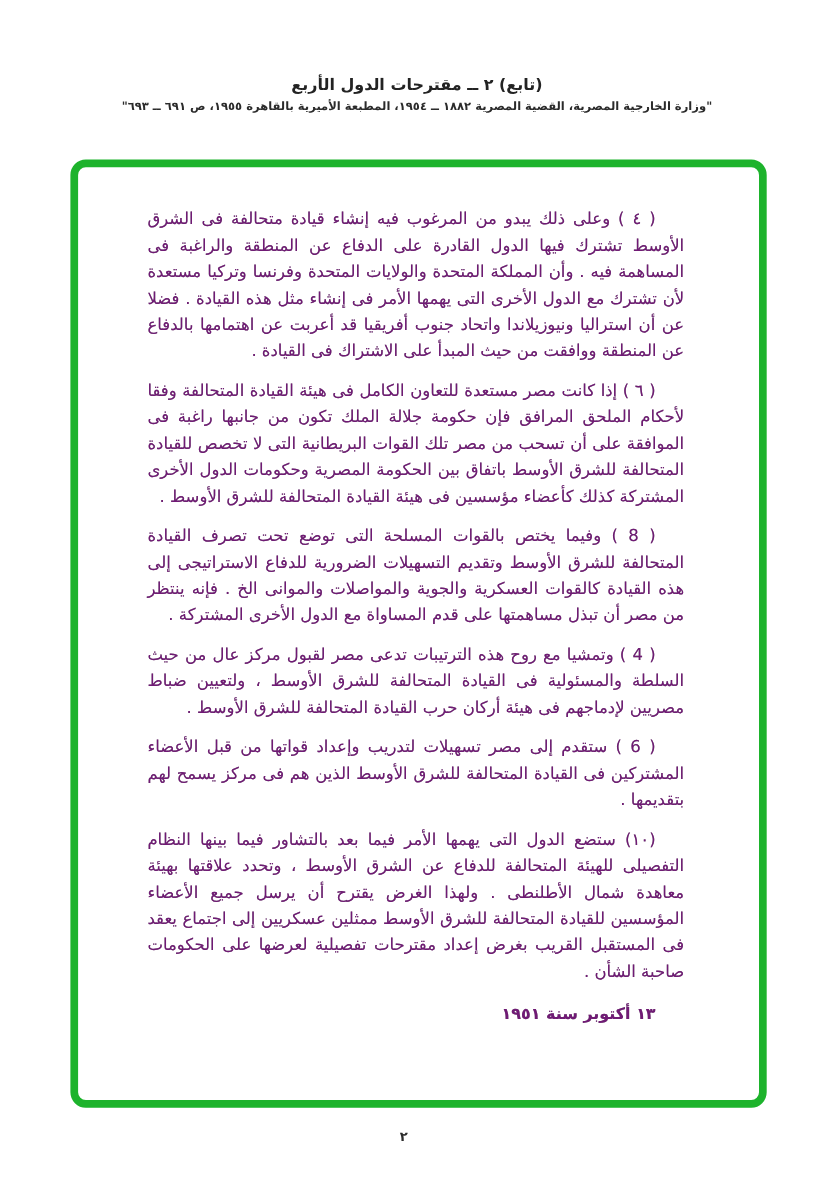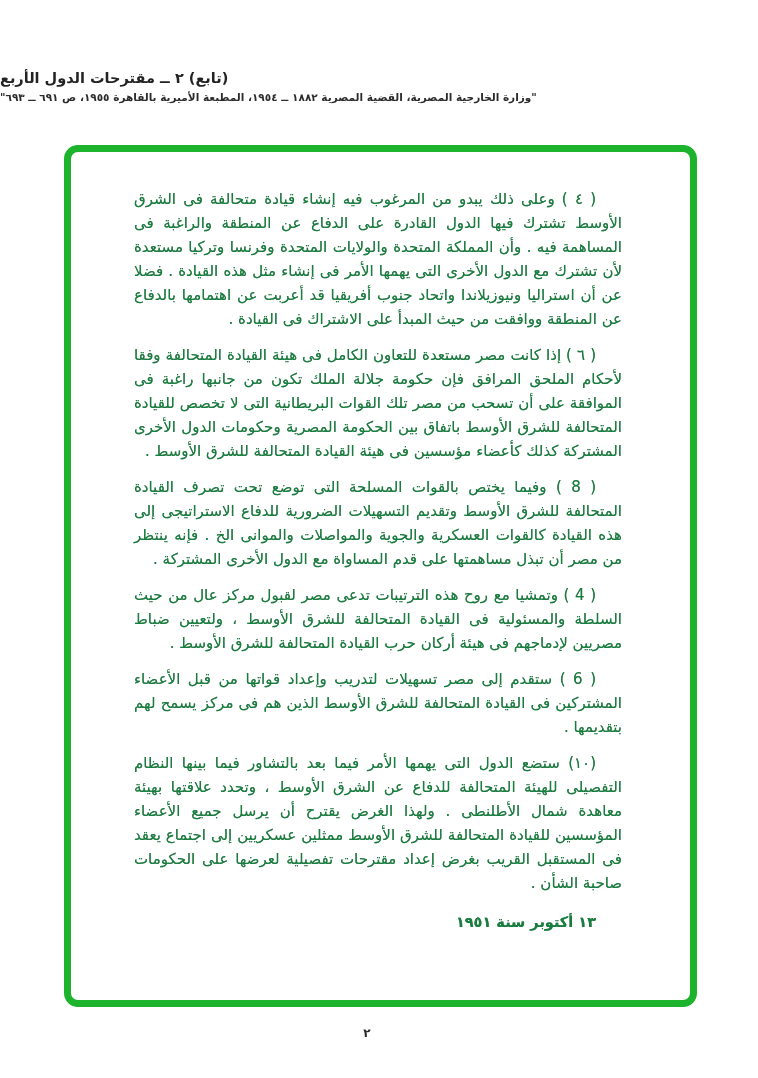--- a/index.html
+++ b/index.html
@@ -13,21 +13,21 @@
     width: 758px;
     height: 1078px;
     background: #ffffff;
     overflow: hidden;
   }
   .doc-header {
     position: absolute;
     top: 70px;
     left: 0;
     width: 758px;
-    text-align: left;
+    text-align: center;
     direction: rtl;
     color: #232323;
   }
   .doc-title {
     font-size: 14.5px;
     font-weight: bold;
     letter-spacing: 0.2px;
     margin-bottom: 5px;
   }
   .doc-citation {
@@ -88,21 +88,21 @@
 
 <div class="page">
 
   <div class="doc-header">
     <div class="doc-title">(تابع) ٢ ــ مقترحات الدول الأربع</div>
     <div class="doc-citation">"وزارة الخارجية المصرية، القضية المصرية ١٨٨٢ ــ ١٩٥٤، المطبعة الأميرية بالقاهرة ١٩٥٥، ص ٦٩١ ــ ٦٩٣"</div>
   </div>
 
   <div class="green-frame" style="border-color: rgb(29, 179, 44);"></div>
 
-  <div class="text-block" style="color: #15803d;">
+  <div class="text-block" style="color: #701a75;">
     <p>( ٤ ) وعلى ذلك يبدو من المرغوب فيه إنشاء قيادة متحالفة فى الشرق الأوسط تشترك فيها الدول القادرة على الدفاع عن المنطقة والراغبة فى المساهمة فيه . وأن المملكة المتحدة والولايات المتحدة وفرنسا وتركيا مستعدة لأن تشترك مع الدول الأخرى التى يهمها الأمر فى إنشاء مثل هذه القيادة . فضلا عن أن استراليا ونيوزيلاندا واتحاد جنوب أفريقيا قد أعربت عن اهتمامها بالدفاع عن المنطقة ووافقت من حيث المبدأ على الاشتراك فى القيادة .</p>
     <p>( ٦ ) إذا كانت مصر مستعدة للتعاون الكامل فى هيئة القيادة المتحالفة وفقا لأحكام الملحق المرافق فإن حكومة جلالة الملك تكون من جانبها راغبة فى الموافقة على أن تسحب من مصر تلك القوات البريطانية التى لا تخصص للقيادة المتحالفة للشرق الأوسط باتفاق بين الحكومة المصرية وحكومات الدول الأخرى المشتركة كذلك كأعضاء مؤسسين فى هيئة القيادة المتحالفة للشرق الأوسط .</p>
     <p>( 8 ) وفيما يختص بالقوات المسلحة التى توضع تحت تصرف القيادة المتحالفة للشرق الأوسط وتقديم التسهيلات الضرورية للدفاع الاستراتيجى إلى هذه القيادة كالقوات العسكرية والجوية والمواصلات والموانى الخ . فإنه ينتظر من مصر أن تبذل مساهمتها على قدم المساواة مع الدول الأخرى المشتركة .</p>
     <p>( 4 ) وتمشيا مع روح هذه الترتيبات تدعى مصر لقبول مركز عال من حيث السلطة والمسئولية فى القيادة المتحالفة للشرق الأوسط ، ولتعيين ضباط مصريين لإدماجهم فى هيئة أركان حرب القيادة المتحالفة للشرق الأوسط .</p>
     <p>( 6 ) ستقدم إلى مصر تسهيلات لتدريب وإعداد قواتها من قبل الأعضاء المشتركين فى القيادة المتحالفة للشرق الأوسط الذين هم فى مركز يسمح لهم بتقديمها .</p>
     <p>(١٠) ستضع الدول التى يهمها الأمر فيما بعد بالتشاور فيما بينها النظام التفصيلى للهيئة المتحالفة للدفاع عن الشرق الأوسط ، وتحدد علاقتها بهيئة معاهدة شمال الأطلنطى . ولهذا الغرض يقترح أن يرسل جميع الأعضاء المؤسسين للقيادة المتحالفة للشرق الأوسط ممثلين عسكريين إلى اجتماع يعقد فى المستقبل القريب بغرض إعداد مقترحات تفصيلية لعرضها على الحكومات صاحبة الشأن .</p>
     <div class="date-line">١٣ أكتوبر سنة ١٩٥١</div>
   </div>
 
   <div class="page-number">٢</div>

